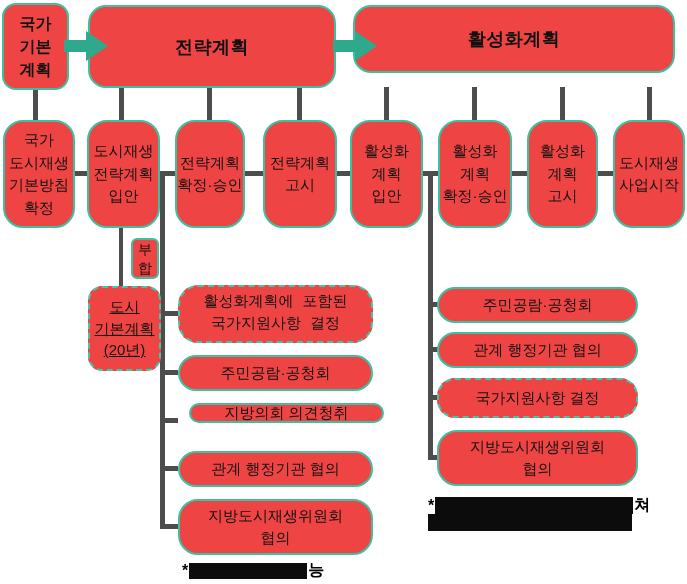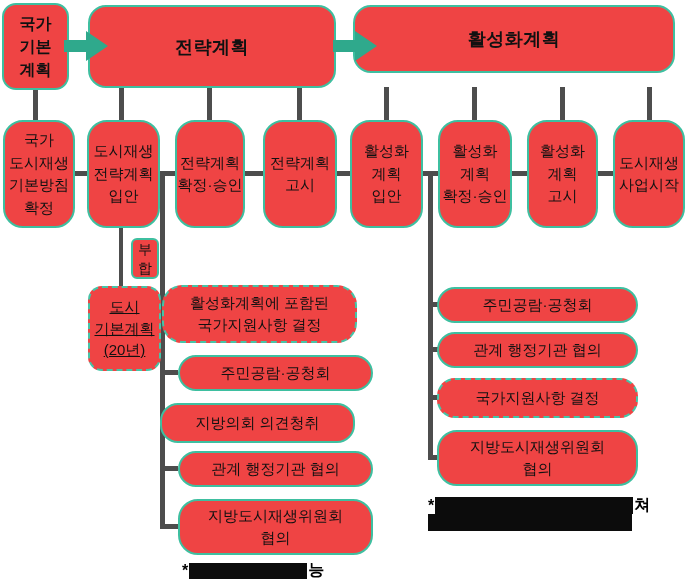--- a/index.html
+++ b/index.html
@@ -149,28 +149,28 @@
 (20년)</span>
   </div>
 
   <div class="line" style="left:160px; top:171px; width:5px; height:358px;"></div>
   <div class="line" style="left:160px; top:311px; width:18px; height:5px;"></div>
   <div class="line" style="left:160px; top:370px; width:18px; height:5px;"></div>
   <div class="line" style="left:160px; top:418px; width:18px; height:5px;"></div>
   <div class="line" style="left:160px; top:466px; width:18px; height:5px;"></div>
   <div class="line" style="left:160px; top:524px; width:18px; height:5px;"></div>
 
-  <div class="box dashed proc" style="left:162px; top:285px; width:195px; height:58px; border-radius:20px;">
+  <div class="box dashed proc" style="left:178px; top:285px; width:195px; height:58px; border-radius:20px;font-family:Liberation Mono, monospace;">
     <span>활성화계획에 포함된
 국가지원사항 결정</span>
   </div>
   <div class="box proc" style="left:178px; top:355px; width:195px; height:36px; border-radius:18px;">
     <span>주민공람·공청회</span>
   </div>
-  <div class="box proc" style="left:160px; top:403px; width:195px; height:40px; border-radius:18px;">
+  <div class="box proc" style="left:189px; top:403px; width:195px; height:20px; border-radius:18px;">
     <span>지방의회 의견청취</span>
   </div>
   <div class="box proc" style="left:178px; top:451px; width:195px; height:36px; border-radius:18px;">
     <span>관계 행정기관 협의</span>
   </div>
   <div class="box proc" style="left:178px; top:499px; width:195px; height:56px; border-radius:20px;">
     <span>지방도시재생위원회
 협의</span>
   </div>
 

